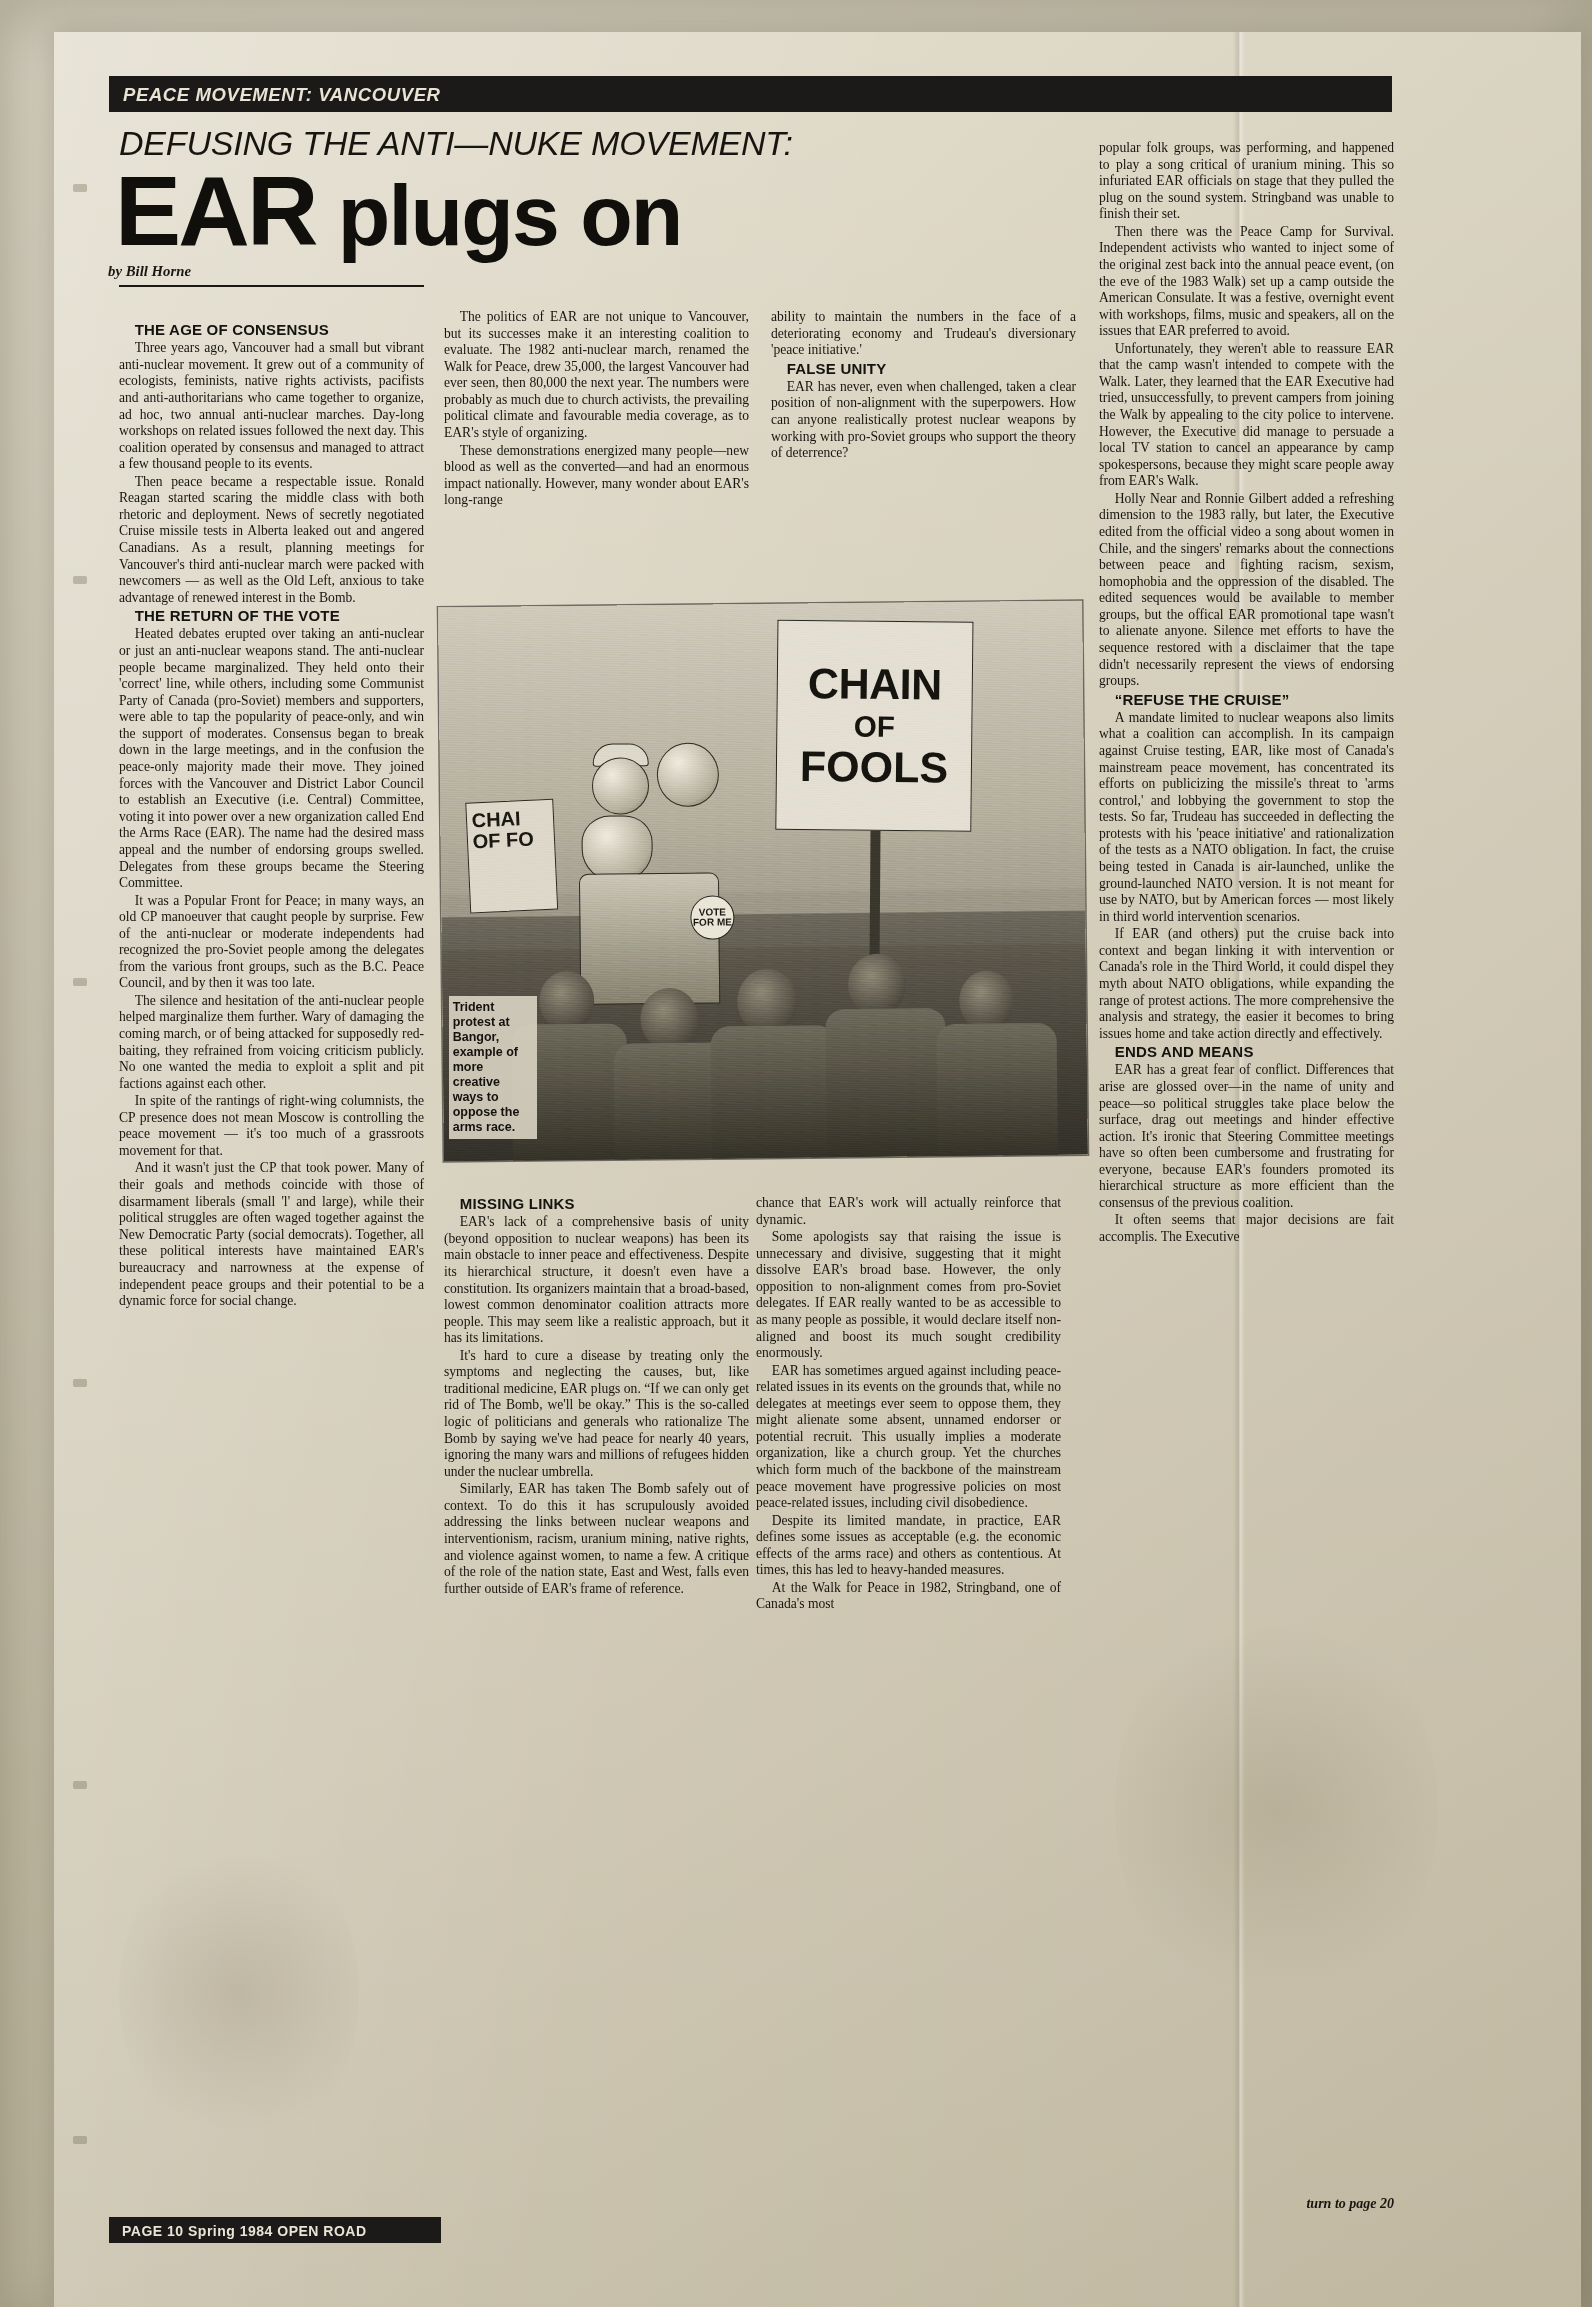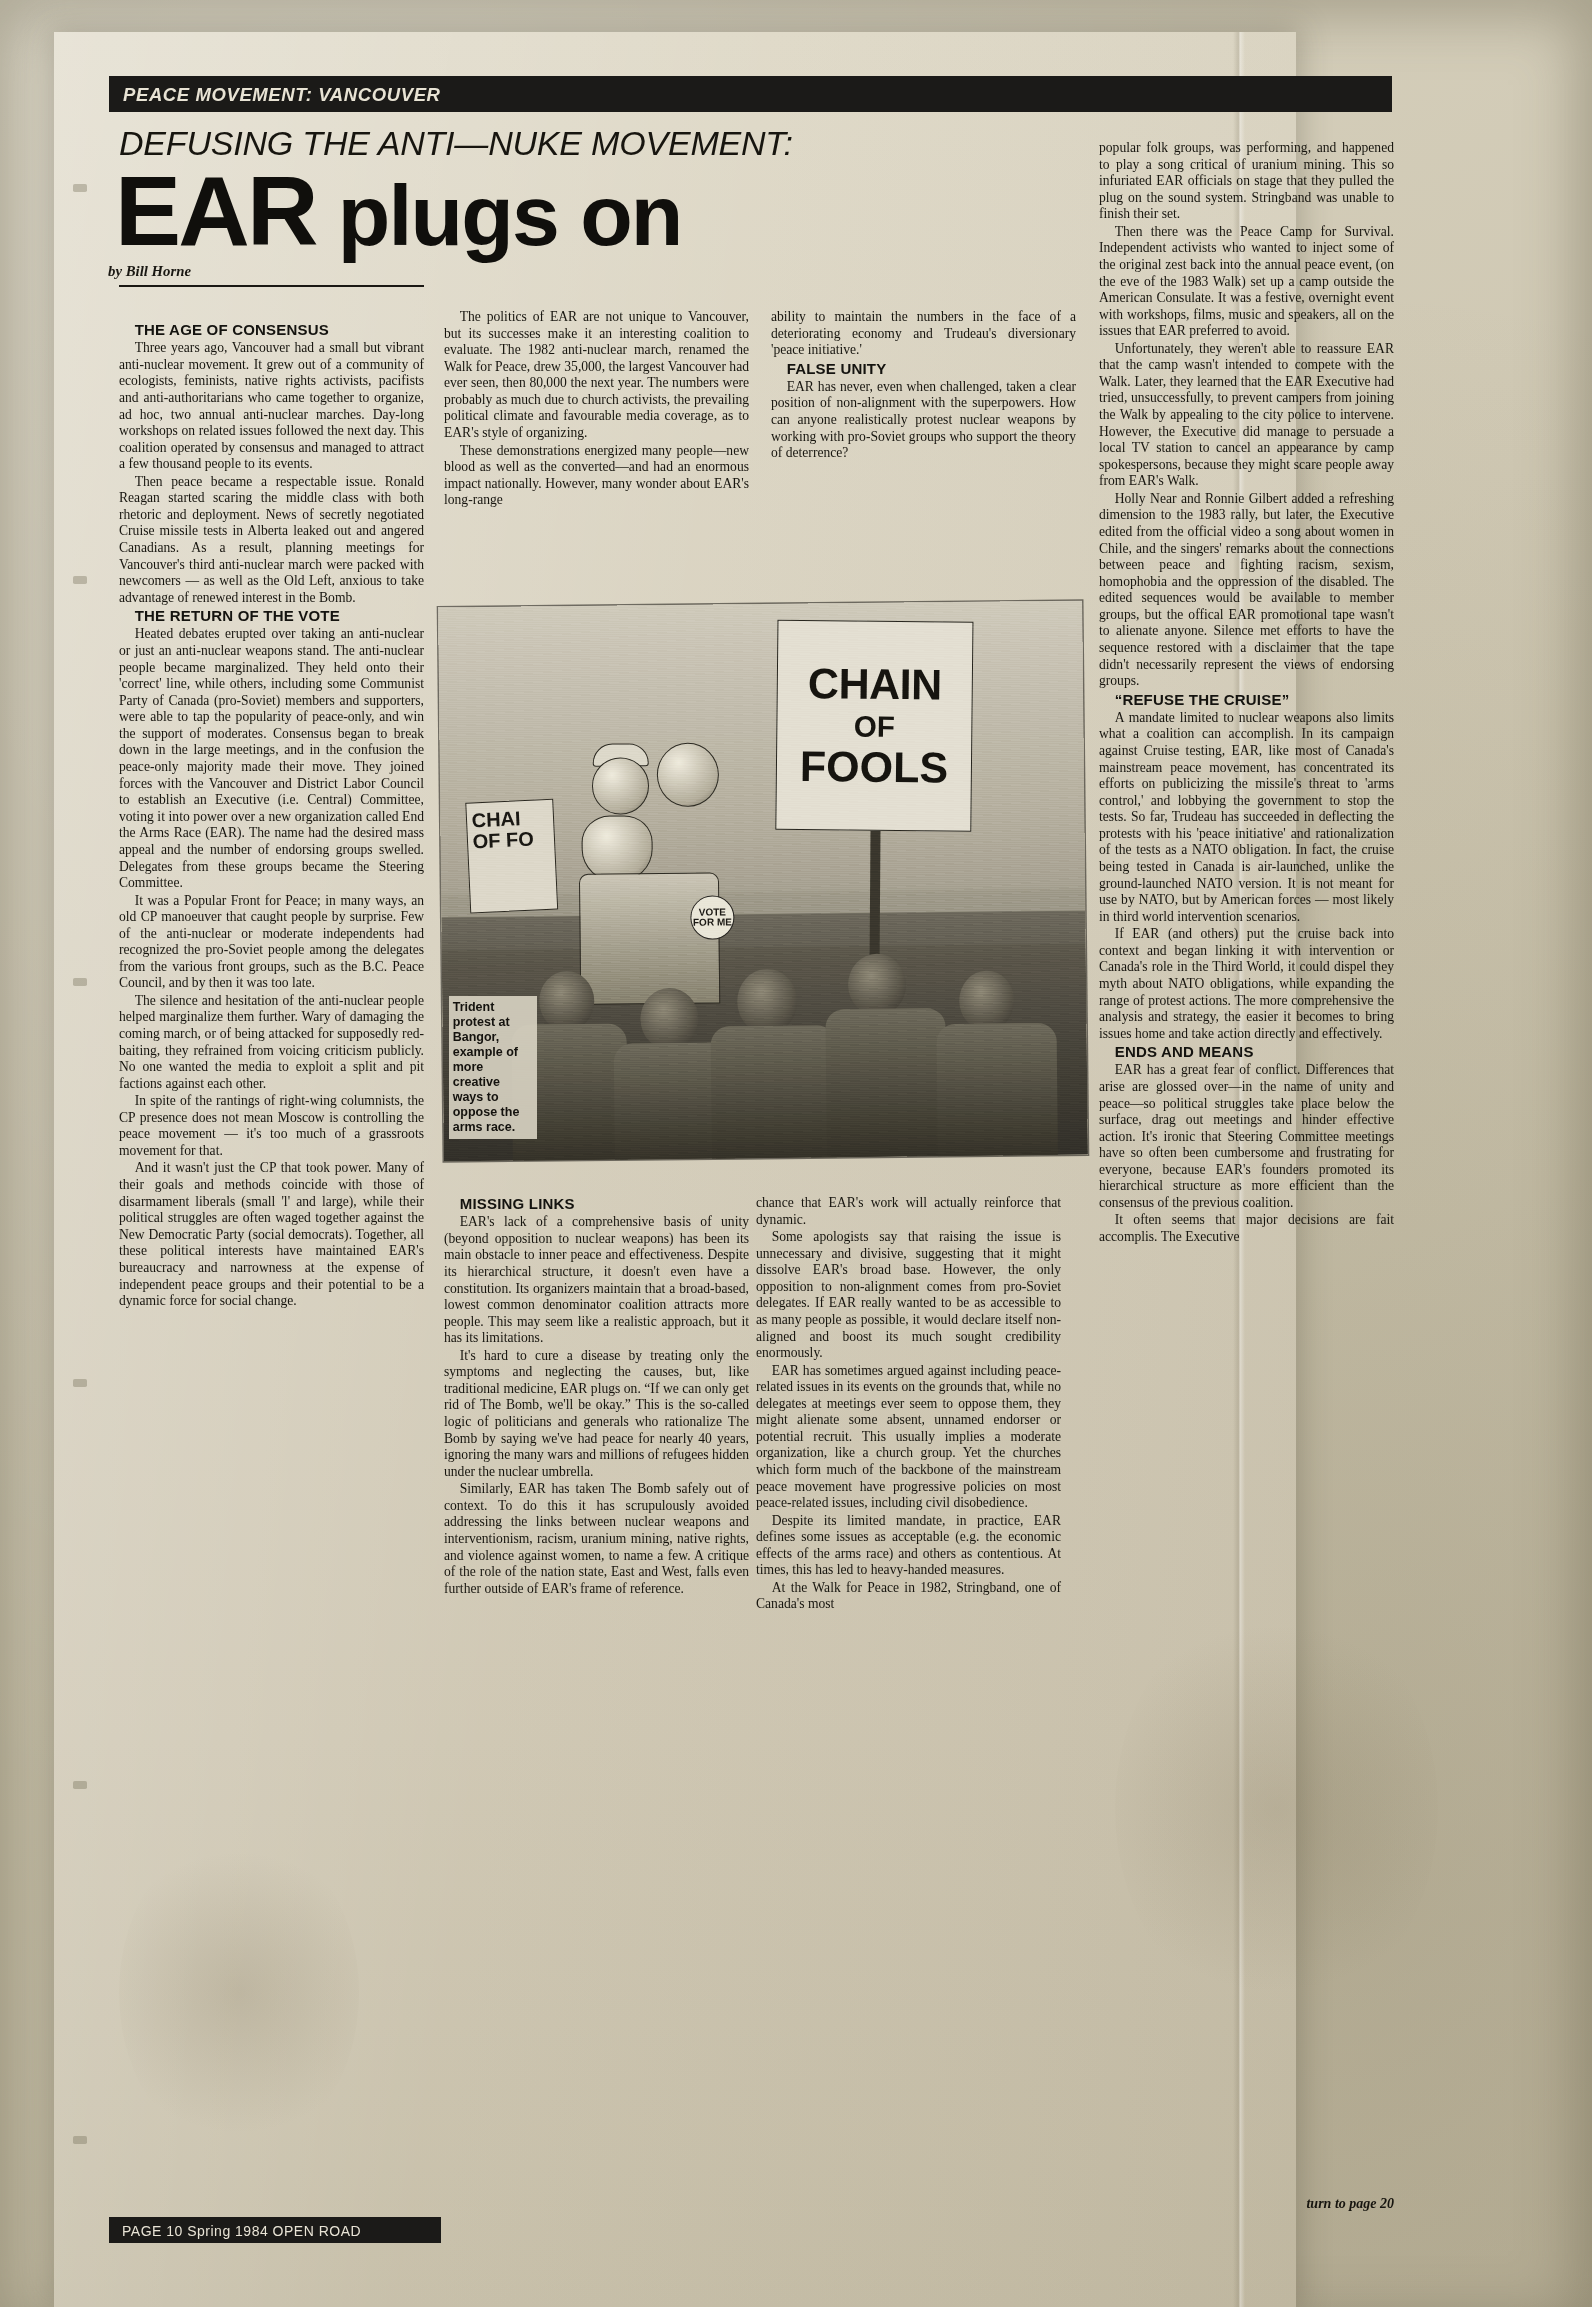--- a/index.html
+++ b/index.html
@@ -31,21 +31,21 @@
     position: absolute;
     left: 0; top: 0; right: 0; bottom: 0;
     box-shadow: inset 0 0 55px 18.5px rgba(90,82,60,0.35);
     pointer-events: none;
   }
 
   #paper {
     position: absolute;
     left: 54px;
     top: 32px;
-    width: 1242px;
+    width: 1527px;
     height: 2275px;
     background:
       linear-gradient(100deg, rgba(255,255,255,0.30) 0%, rgba(255,255,255,0.05) 45%, rgba(140,130,105,0.10) 100%),
       linear-gradient(180deg, #ded8c6 0%, #d5cebb 40%, #cdc5b0 75%, #c5bda6 100%);
     box-shadow: 0 0 28px 4.6px rgba(60,55,40,0.25);
   }
   
   #fold {
     position: absolute;
     left: 1179px;
@@ -343,21 +343,21 @@
     width: 332px;
     height: 26px;
     background: #1b1a18;
   }
   .footer-text {
     position: absolute;
     left: 68px;
     top: 2191px;
     color: #e9e4d6;
     font-family: "Liberation Sans", sans-serif;
-    font-weight: normal;
+    font-weight: bold;
     font-size: 14px;
     letter-spacing: 0.5px;
   }
   .jump-line {
     position: absolute;
     left: 1045px;
     top: 2164px;
     width: 295px;
     text-align: right;
     font-family: Liberation Serif, serif;

